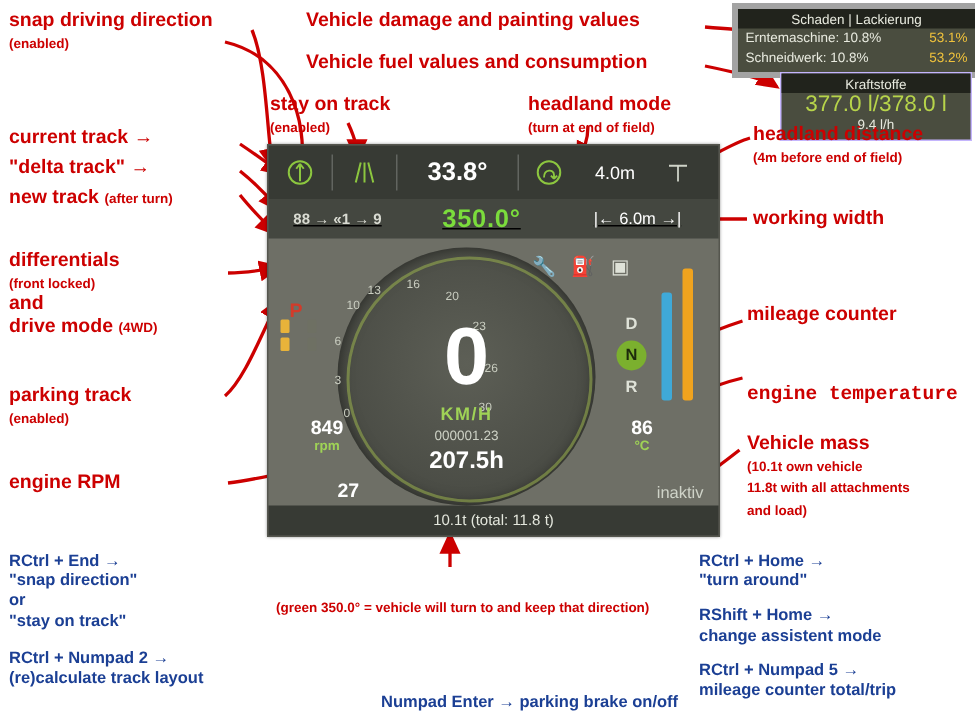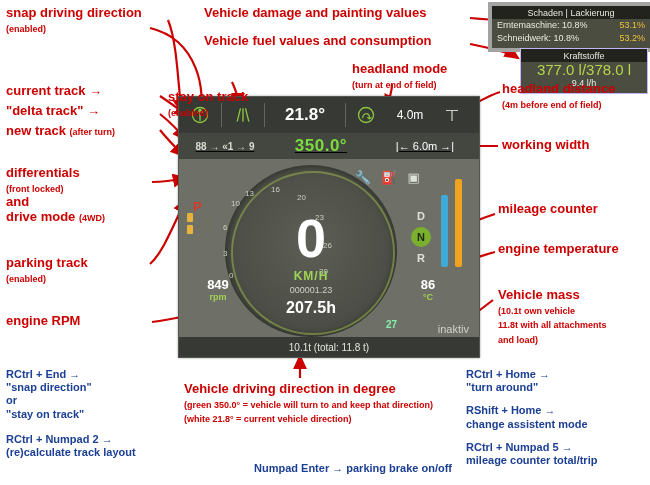--- a/index.html
+++ b/index.html
@@ -63,22 +63,22 @@
   }
   .odo{
     position:absolute;left:46px;top:126px;width:172px;text-align:center;
     color:#cdd1c5;font-size:9px;
   }
   .hours{
     position:absolute;left:46px;top:140px;width:172px;text-align:center;
     color:#ffffff;font-size:16px;font-weight:bold;
   }
   .fuelnum{
-    position:absolute;left:46px;top:160px;width:172px;text-align:right;
-    color:#86efac;font-size:10px;font-weight:bold;
+    position:absolute;left:46px;top:160px;width:172px;text-align:left;
+    color:#ffffff;font-size:13px;font-weight:bold;
   }
   .ticks span{
     position:absolute;color:#c9cdc0;font-size:8px;
   }
   .rpm{
     position:absolute;left:12px;top:118px;width:54px;text-align:center;
   }
   .rpm .v{color:#ffffff;font-size:13px;font-weight:bold;}
   .rpm .u{color:#9fd356;font-size:9px;font-weight:bold;}
   .engtemp{
@@ -167,21 +167,21 @@
       </svg>
     </div>
     <div class="tb-div"></div>
     <div class="tb-seg" style="width:42px;">
       <svg width="20" height="20" viewBox="0 0 24 24">
         <path d="M5 20 L9 4 M12 20 L12 4 M19 20 L15 4" stroke="#8cc63f" stroke-width="1.6" fill="none"></path>
       </svg>
     </div>
     <div class="tb-div"></div>
     <div class="tb-seg" style="width:80px;">
-      <span class="big-temp">21.8°</span>
+      <span class="big-temp">33.8°</span>
     </div>
     <div class="tb-div"></div>
     <div class="tb-seg" style="width:40px;">
       <svg width="20" height="20" viewBox="0 0 24 24">
         <circle cx="12" cy="12" r="9" fill="none" stroke="#8cc63f" stroke-width="1.6"></circle>
         <path d="M8 16 C8 9 16 9 16 14 L16 17 M16 17 L13.5 14.5 M16 17 L18.5 14.5" stroke="#8cc63f" stroke-width="1.5" fill="none"></path>
       </svg>
     </div>
     <div class="tb-seg" style="width:48px;">
       <span class="small-w">4.0m</span>
@@ -317,53 +317,52 @@
 <div class="ann" style="left:6px;top:314px;font-size:13px;">
   <span>engine RPM</span>
 </div>
 
 <div class="ann" style="left:204px;top:6px;font-size:13px;">
   <span>Vehicle damage and painting values</span>
 </div>
 <div class="ann" style="left:204px;top:34px;font-size:13px;">
   <span>Vehicle fuel values and consumption</span>
 </div>
-<div class="ann" style="left:168px;top:62px;font-size:13px;margin-top:28px;">
+<div class="ann" style="left:180px;top:62px;font-size:13px;">
   <span>stay on track</span><br>
   <span class="sub">(enabled)</span>
 </div>
 <div class="ann" style="left:352px;top:62px;font-size:13px;">
   <span>headland mode</span><br>
   <span class="sub">(turn at end of field)</span>
 </div>
 
 <div class="ann" style="left:502px;top:82px;font-size:13px;">
   <span>headland distance</span><br>
   <span class="sub">(4m before end of field)</span>
 </div>
 <div class="ann" style="left:502px;top:138px;font-size:13px;">
   <span>working width</span>
 </div>
 <div class="ann" style="left:498px;top:202px;font-size:13px;">
   <span>mileage counter</span>
 </div>
-<div class="ann" style="left:498px;top:242px;font-size:13px;">
+<div class="ann" style="left:498px;top:256px;font-size:13px;font-family:Liberation Mono, monospace;">
   <span>engine temperature</span>
 </div>
 <div class="ann" style="left:498px;top:288px;font-size:13px;">
   <span>Vehicle mass</span><br>
   <span class="sub" style="white-space:pre-line;">(10.1t own vehicle
 11.8t with all attachments
 and load)</span>
 </div>
 
 <div class="ann" style="left:184px;top:382px;font-size:13px;">
-  <span>Vehicle driving direction in degree</span><br>
+  <br>
   <span class="sub">(green 350.0° = vehicle will turn to and keep that direction)</span><br>
-  <span class="sub">(white 21.8° = current vehicle direction)</span>
 </div>
 
 <div class="annblue" style="left:6px;top:368px;">
   <div>RCtrl + End →</div>
   <div>"snap direction"</div>
   <div>or</div>
   <div>"stay on track"</div>
   <div style="height:12px;"></div>
   <div>RCtrl + Numpad 2 →</div>
   <div>(re)calculate track layout</div>

